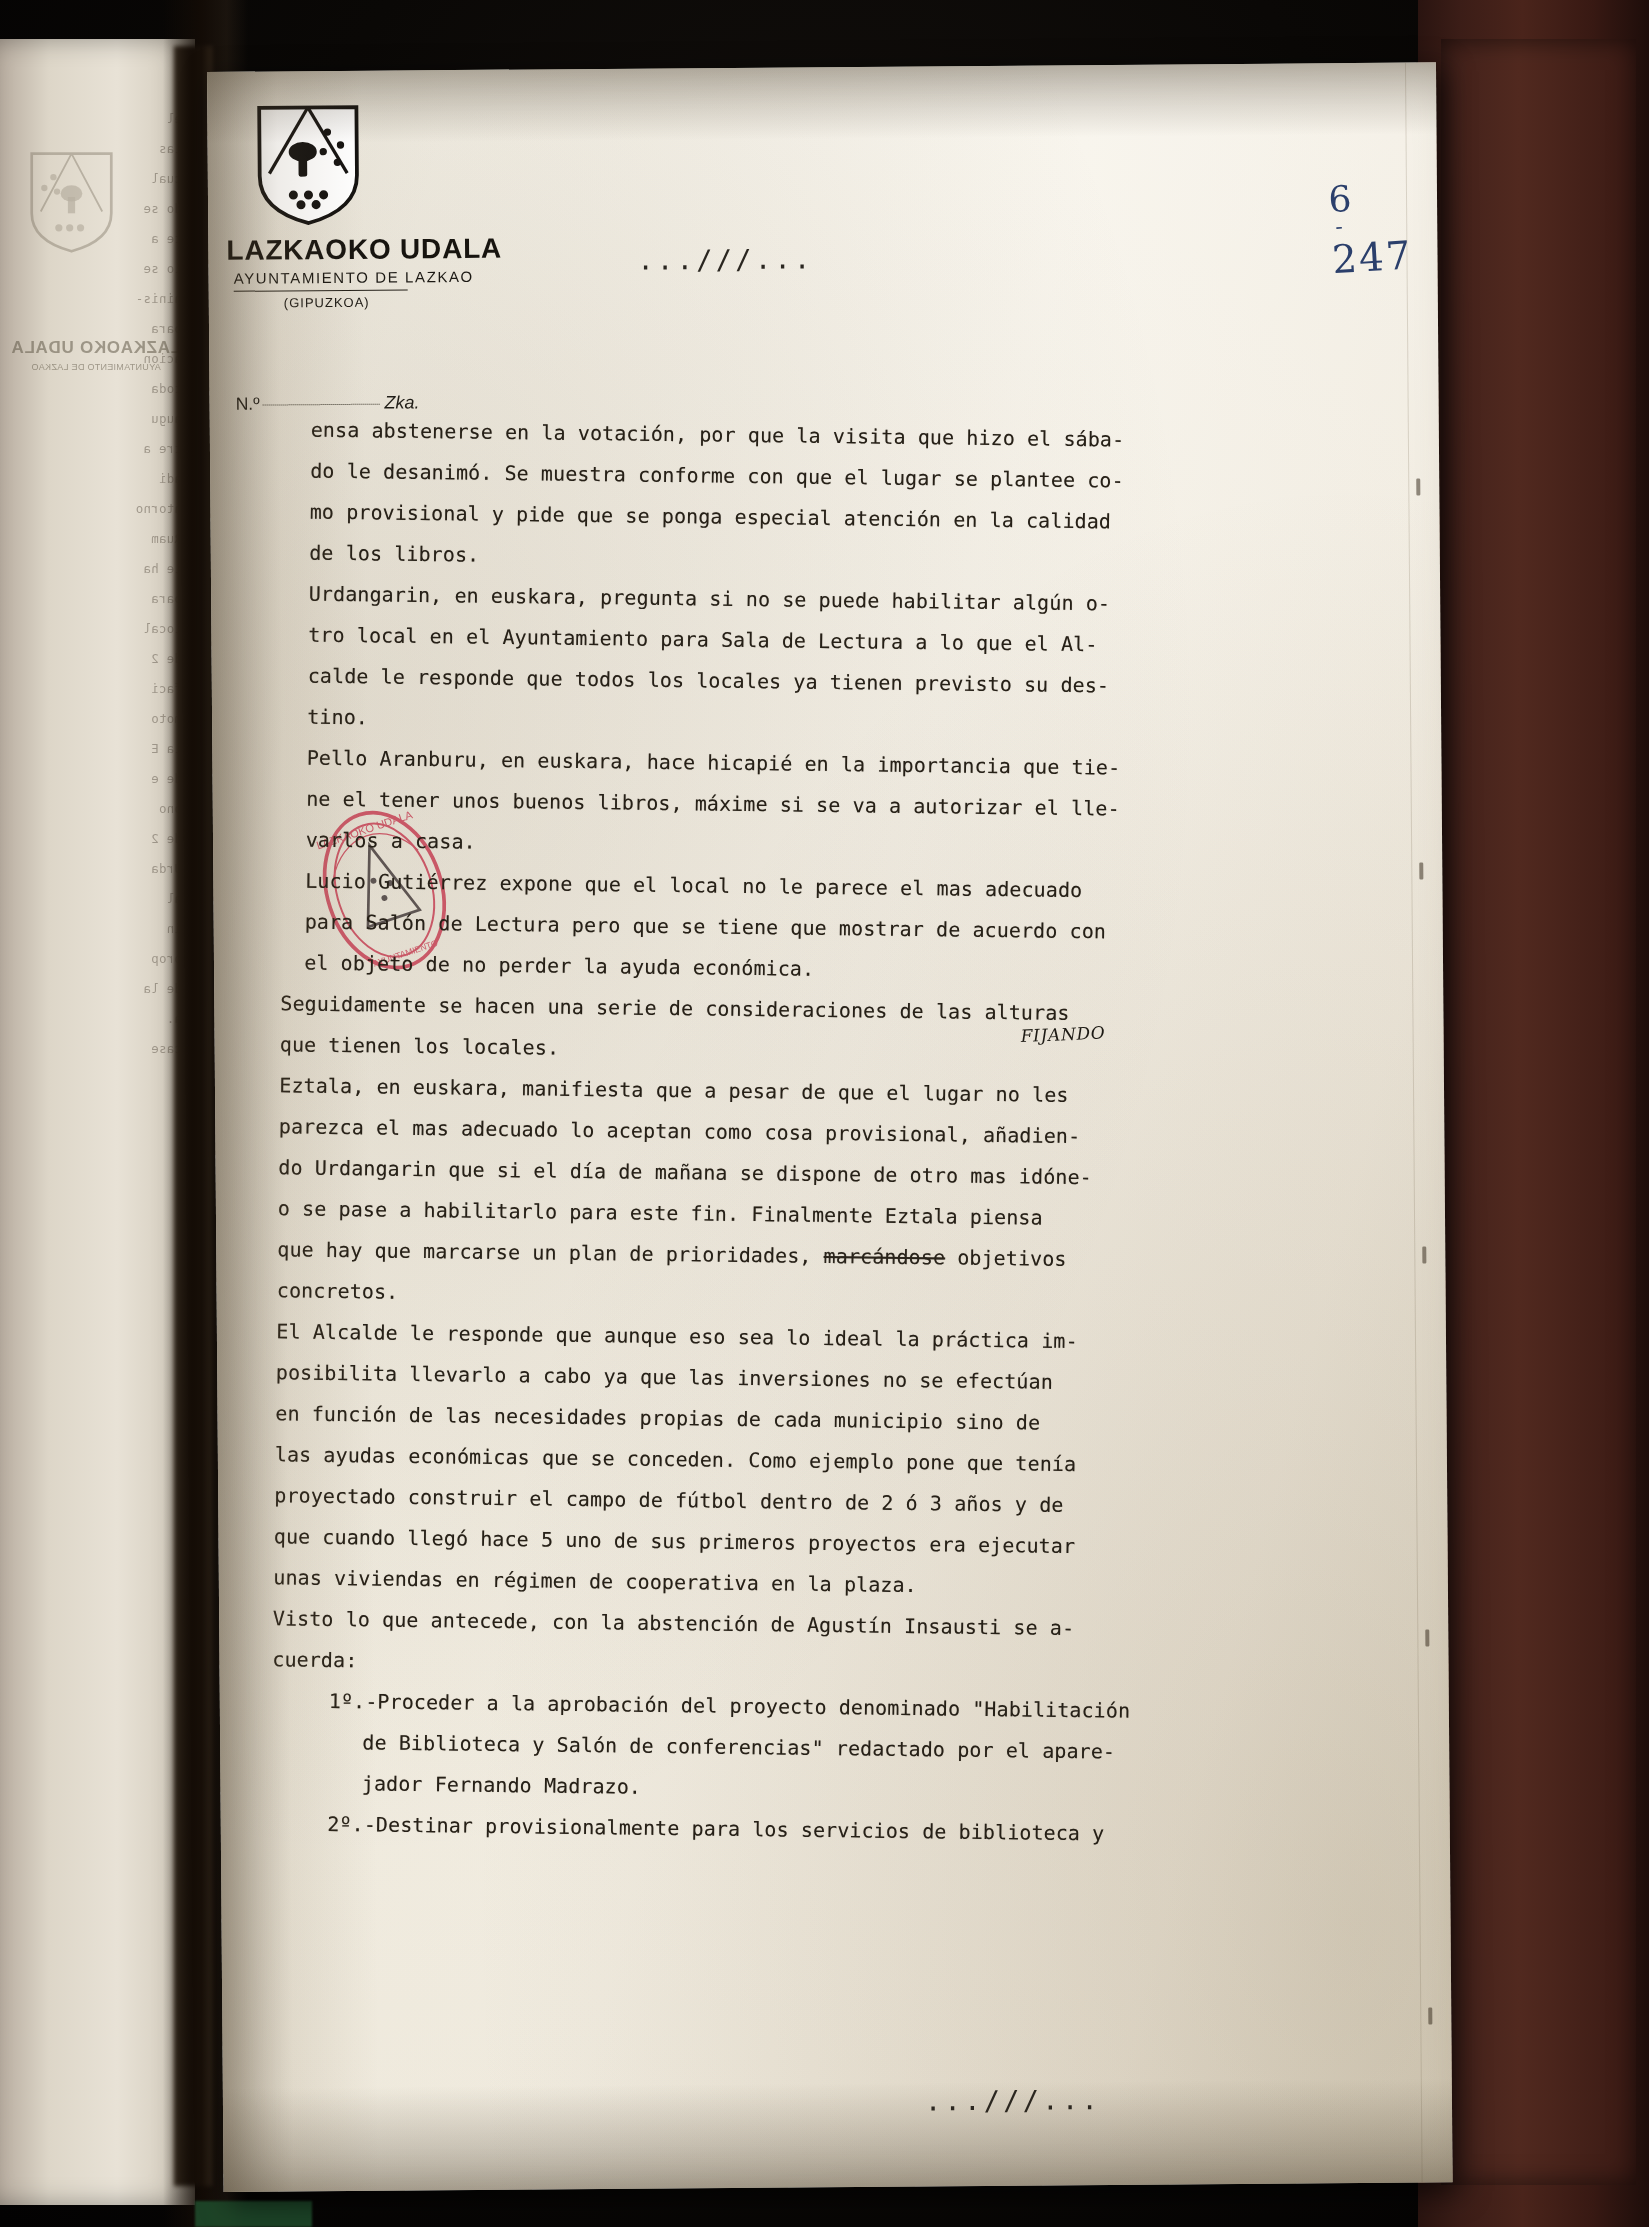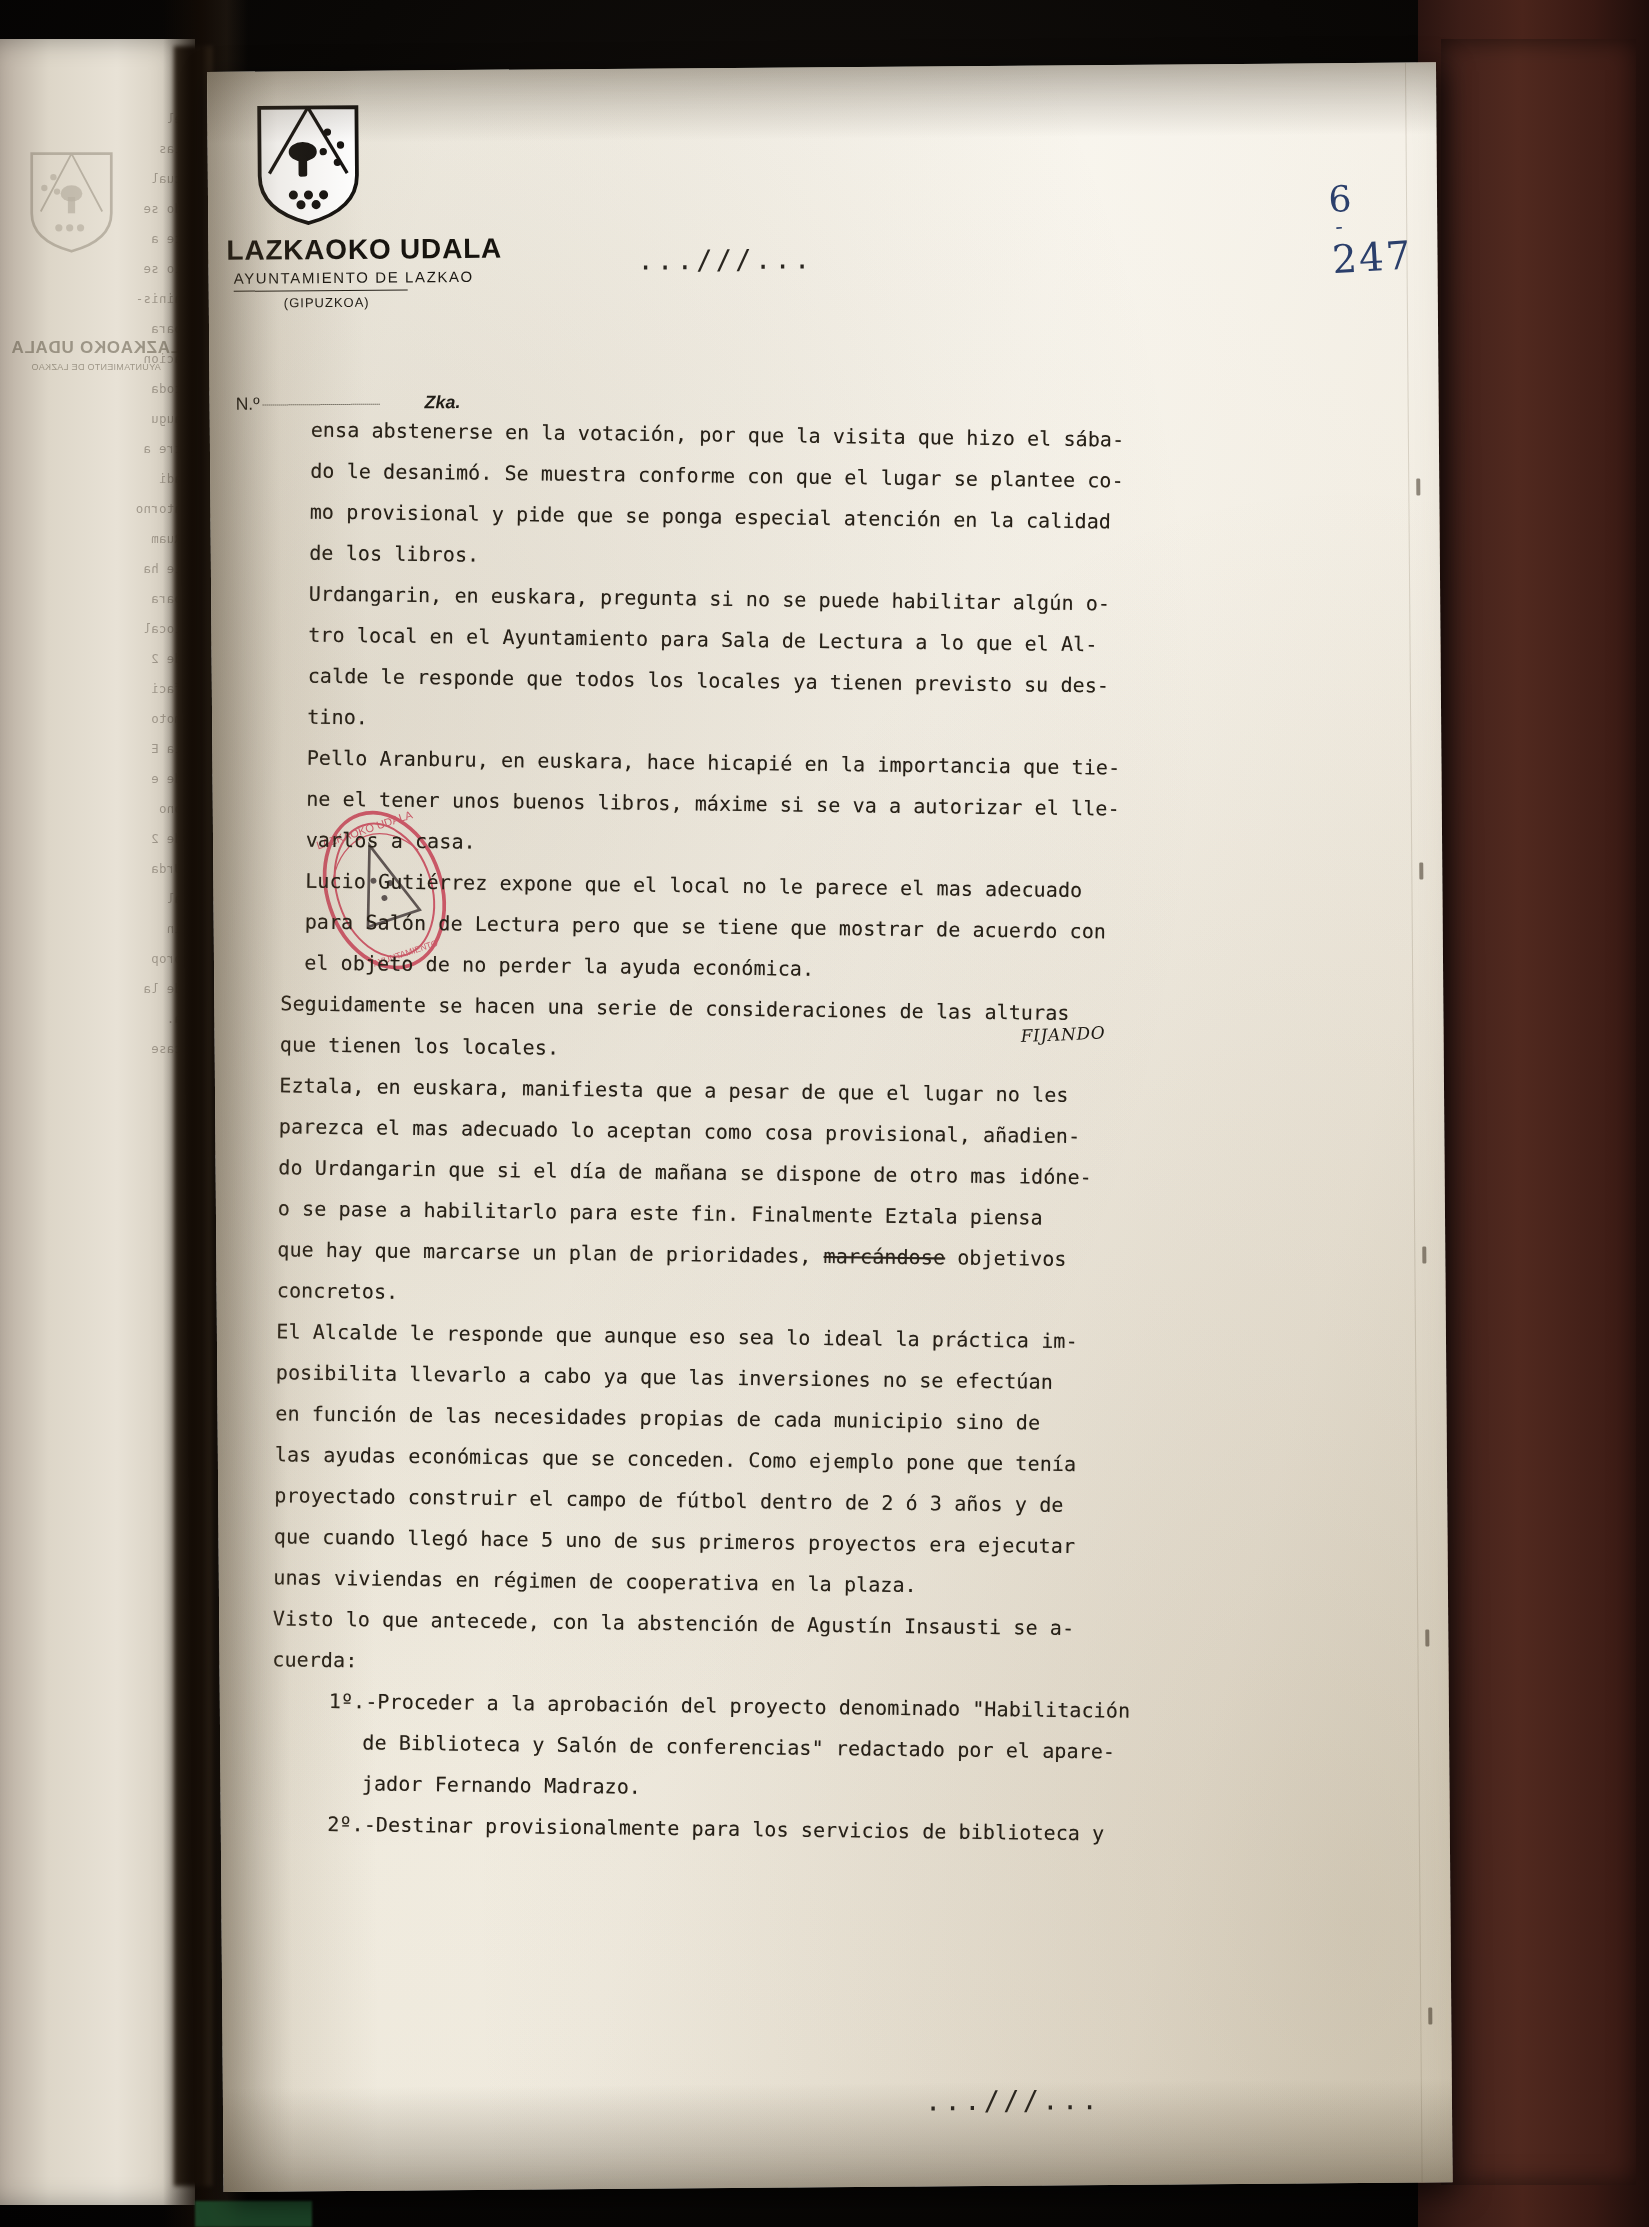--- a/index.html
+++ b/index.html
@@ -226,23 +226,22 @@
     font-family: "Liberation Sans", sans-serif;
   }
   .numline .dotfill {
     display: inline-block;
     width: 117px;
     border-bottom: 1.3px dotted #3a352b;
     margin: 0 5.2px 3.9px 2.6px;
   }
   .numline .zka {
     font-style: italic;
-    font-weight: bold;
+    font-weight: normal;
     font-size: 18px;
-    margin-left: 40px;
   }
 
   
   .body {
     position: absolute;
     left: 78px; top: 338px;
     width: 1099px;
     transform: rotate(1.15deg);
     transform-origin: left top;
   }

